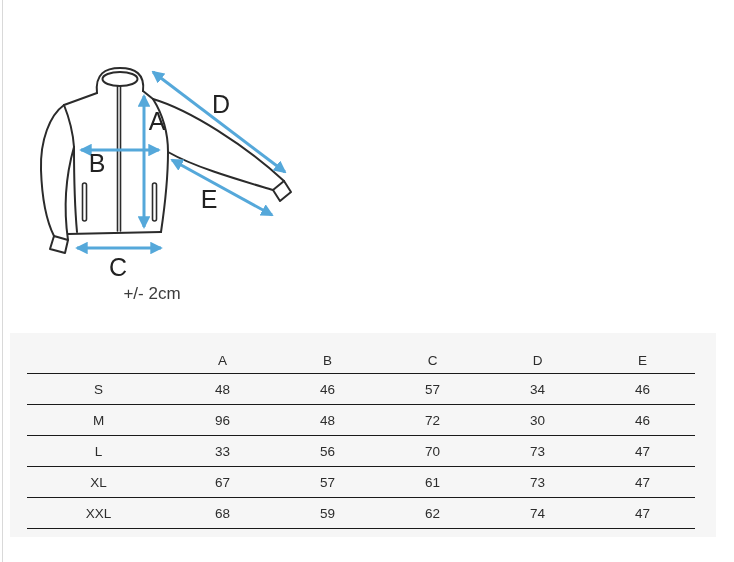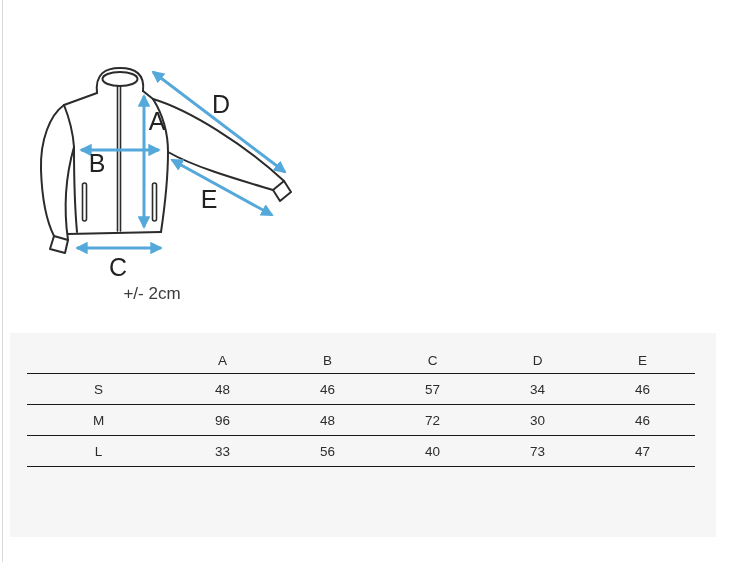--- a/index.html
+++ b/index.html
@@ -160,20 +160,36 @@
           <td>96</td>
           <td>48</td>
           <td>72</td>
           <td>30</td>
           <td>46</td>
         </tr>
         <tr>
           <td>L</td>
           <td>33</td>
           <td>56</td>
-          <td>40</td>
+          <td>70</td>
           <td>73</td>
+          <td>47</td>
+        </tr>
+        <tr>
+          <td>XL</td>
+          <td>67</td>
+          <td>57</td>
+          <td>61</td>
+          <td>73</td>
+          <td>47</td>
+        </tr>
+        <tr>
+          <td>XXL</td>
+          <td>68</td>
+          <td>59</td>
+          <td>62</td>
+          <td>74</td>
           <td>47</td>
         </tr>
       </tbody>
     </table>
   </div>
 </div>
 
 </body></html>

